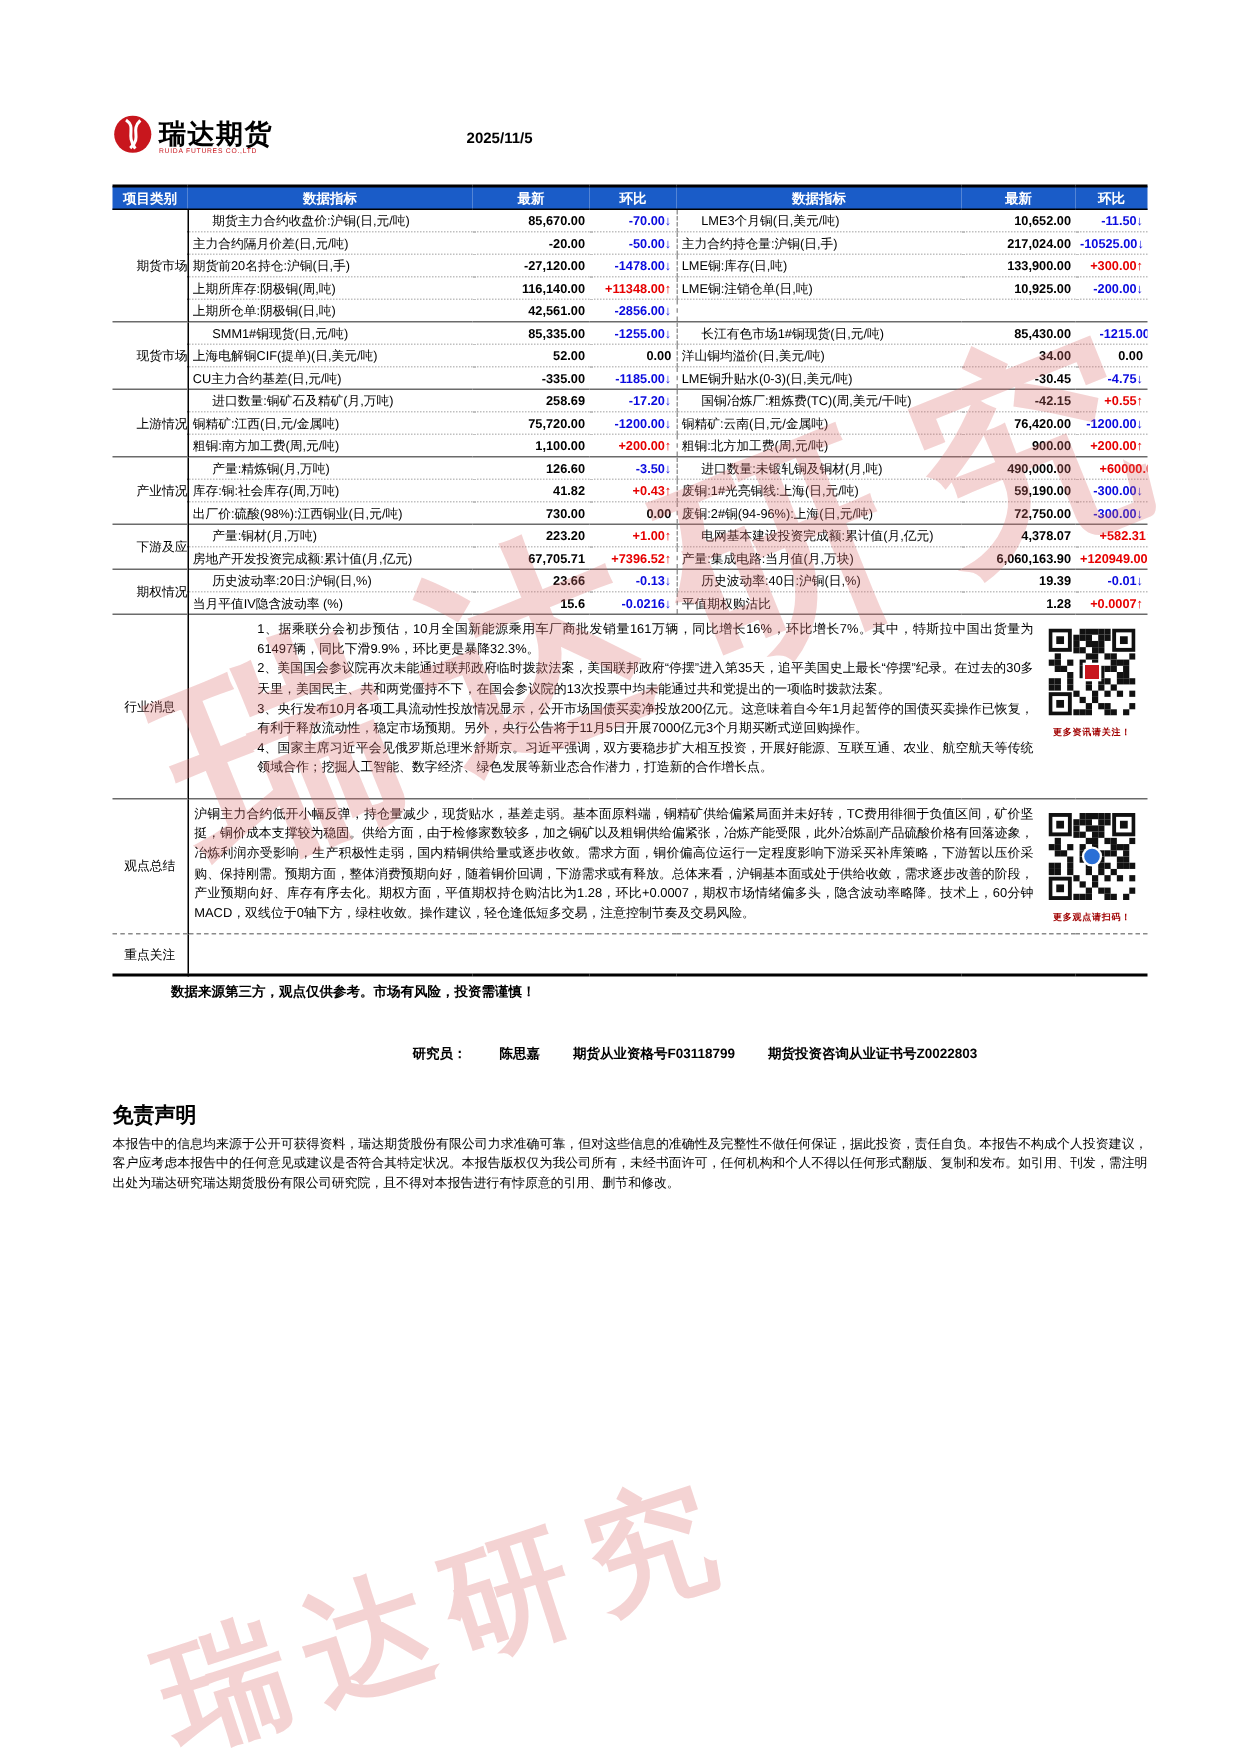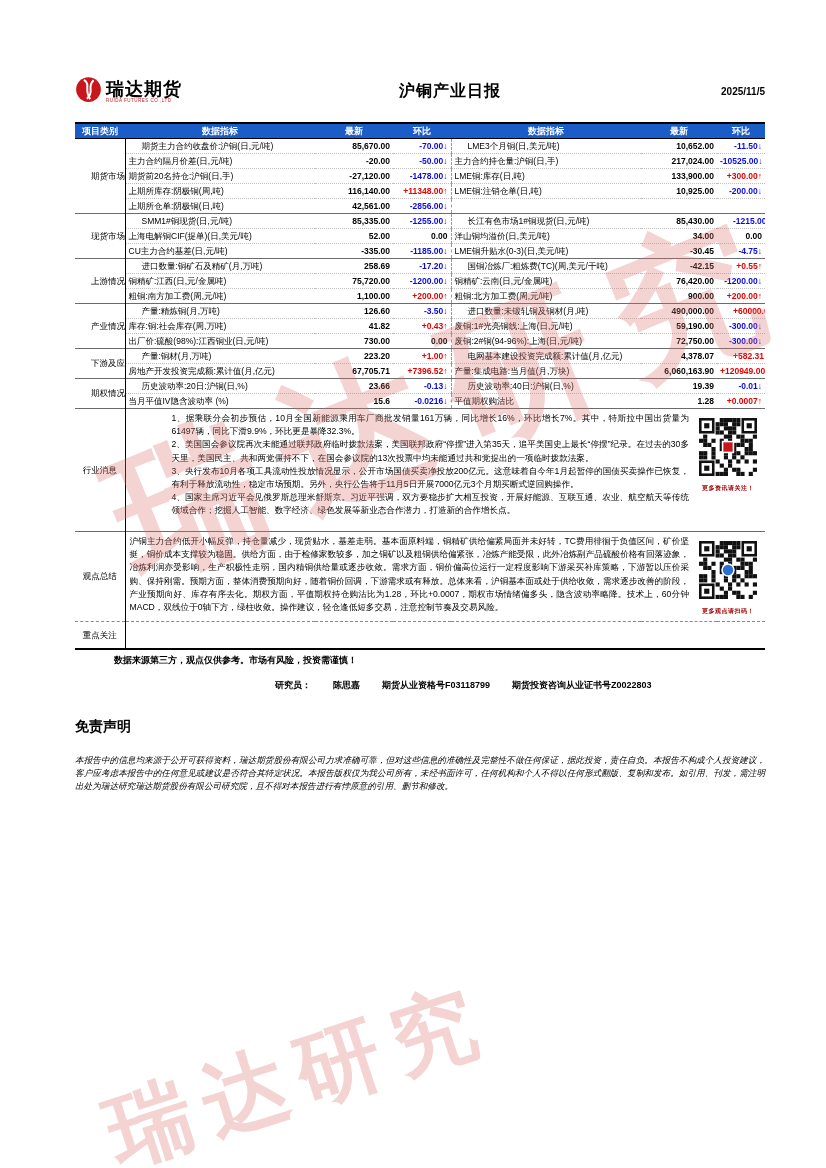--- a/index.html
+++ b/index.html
@@ -43,23 +43,23 @@
   .content-flex{display:flex;gap:6px;}
   .text-col{flex:1;font-size:8.6px;line-height:13.2px;text-align:justify;}
   .text-col p{margin:0;}
   .row-news .content-min{min-height:116px;margin-left:42px;}
   .row-summary .content-min{min-height:80px;}
   .row-focus .content-min{min-height:20px;}
   .qr-col{width:66px;display:flex;flex-direction:column;align-items:center;padding-top:6px;}
   .qr-caption{font-size:6px;color:#a00000;font-weight:bold;margin-top:2px;letter-spacing:.5px;}
   
   .risk-note{font-size:9px;font-weight:bold;margin-top:4px;margin-left:39px;}
-  .researcher{display:flex;font-size:9px;font-weight:bold;margin-top:12px;margin-left:200px;gap:22px;text-align:right;}
+  .researcher{display:flex;font-size:9px;font-weight:bold;margin-top:28px;margin-left:200px;gap:22px;text-align:right;}
   .disc-title{font-size:14px;font-weight:bold;margin-top:26px;}
-  .disc-text{font-size:8.6px;line-height:13px;text-align:justify;margin-top:18px;font-style:italic;}
+  .disc-text{font-size:8.6px;line-height:13px;text-align:justify;margin-top:3px;}
   
   .wm{position:absolute;color:var(--wm);font-weight:bold;pointer-events:none;z-index:4;white-space:nowrap;}
   .wm1{left:120px;top:430px;font-size:150px;letter-spacing:28px;transform:rotate(-22deg);transform-origin:left center;}
   .wm2{left:110px;top:1080px;font-size:85px;letter-spacing:14px;transform:rotate(-18deg);transform-origin:left center;}
 </style>
 </head>
 <body>
 
 <div class="wm wm1">瑞达研究</div>
 <div class="wm wm2">瑞达研究</div>
@@ -73,21 +73,20 @@
           <circle cx="12" cy="12" r="11" fill="#c8161d"></circle>
           <path d="M8 3.5 C14.5 8 7.5 12 13.5 20.5" stroke="#fff" stroke-width="1.8" fill="none"></path>
           <path d="M16.5 3.8 C10 10 18 13.5 10.5 20.2" stroke="#fff" stroke-width="1.8" fill="none"></path>
         </svg>
       </span>
       <span class="brand-txt">
         <div class="brand-name">瑞达期货</div>
         <div class="brand-sub">RUIDA FUTURES CO.,LTD</div>
       </span>
     </div>
-    <div class="rpt-title">沪铜产业日报</div>
     <div class="rpt-date">2025/11/5</div>
   </div>
 
   <table class="rpt">
     <colgroup>
       <col style="width:50px">
         <col style="width:190px">
         <col style="width:78px">
         <col style="width:58px">
       <col style="width:190px">

